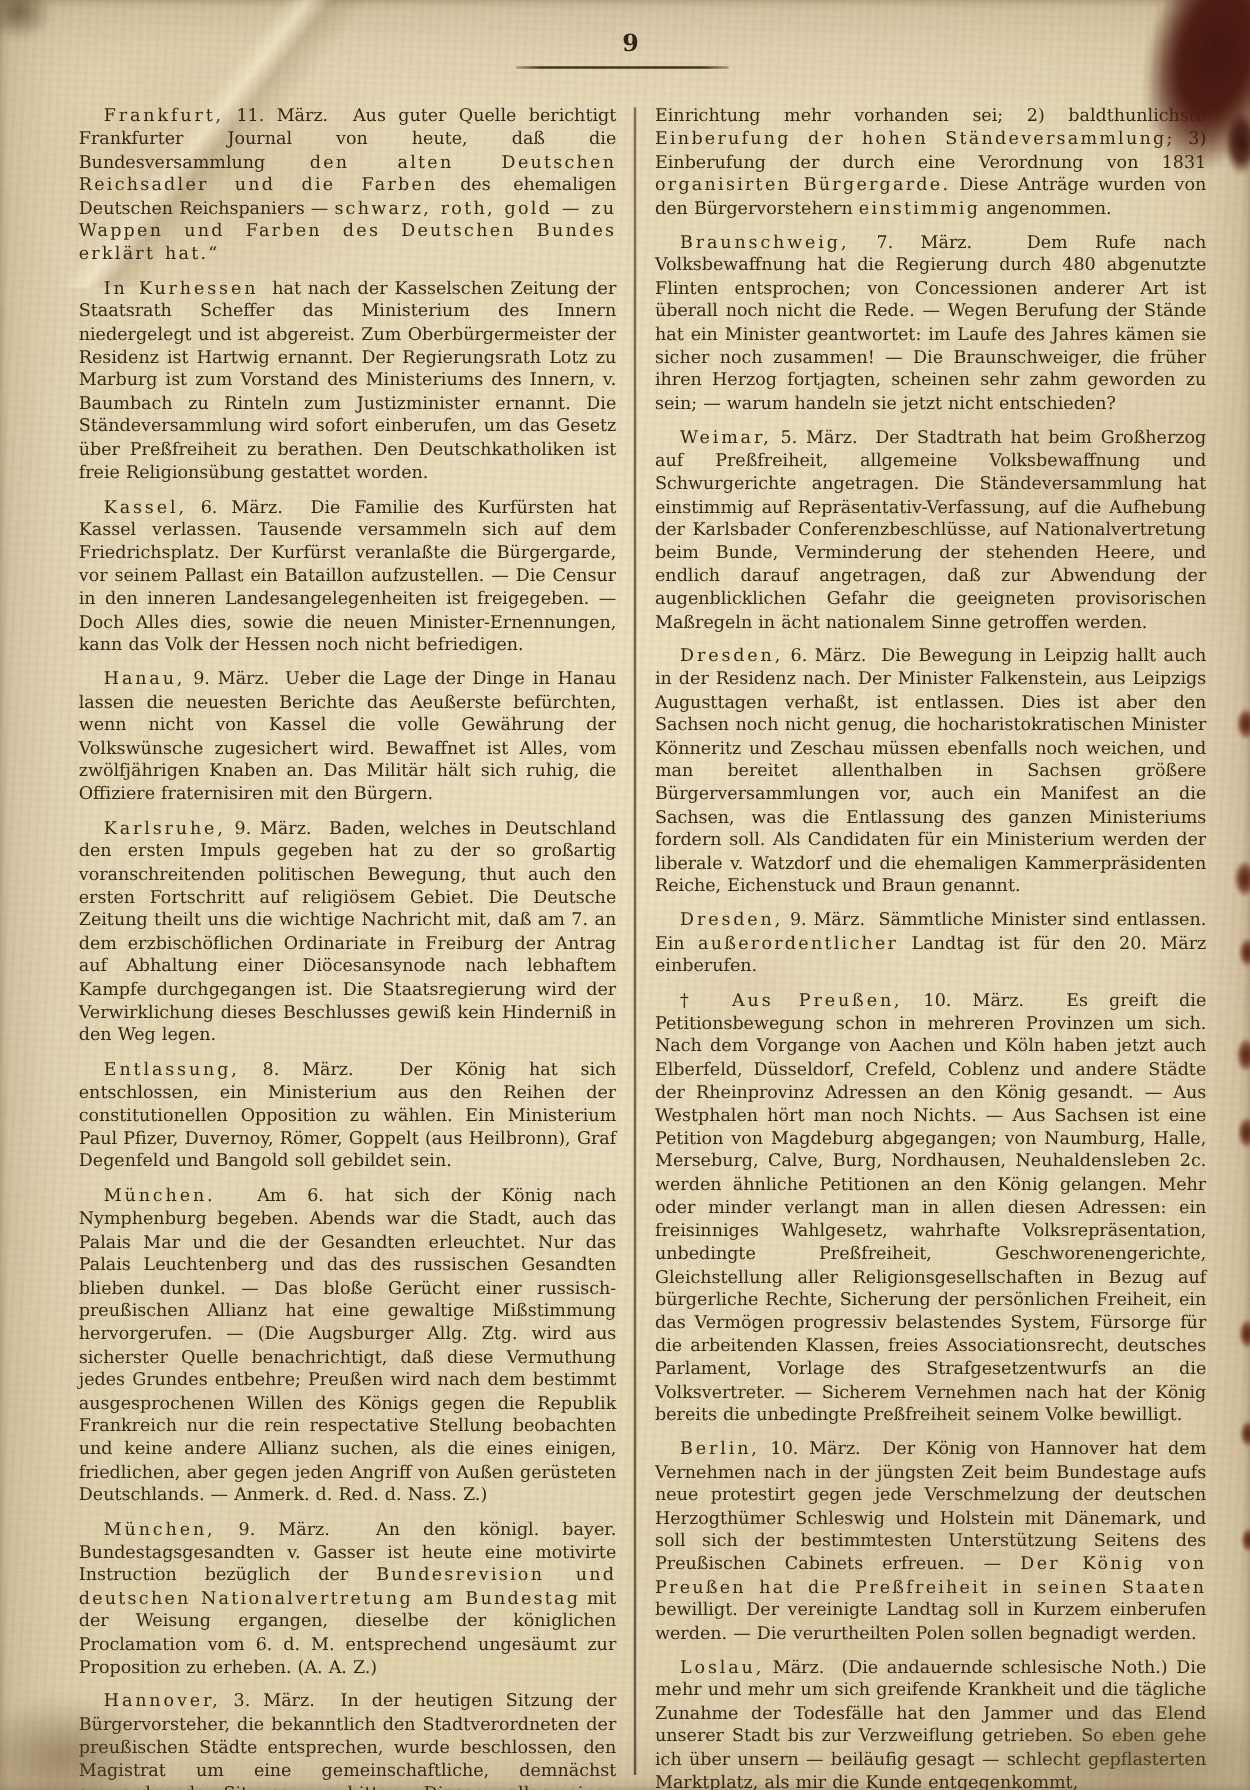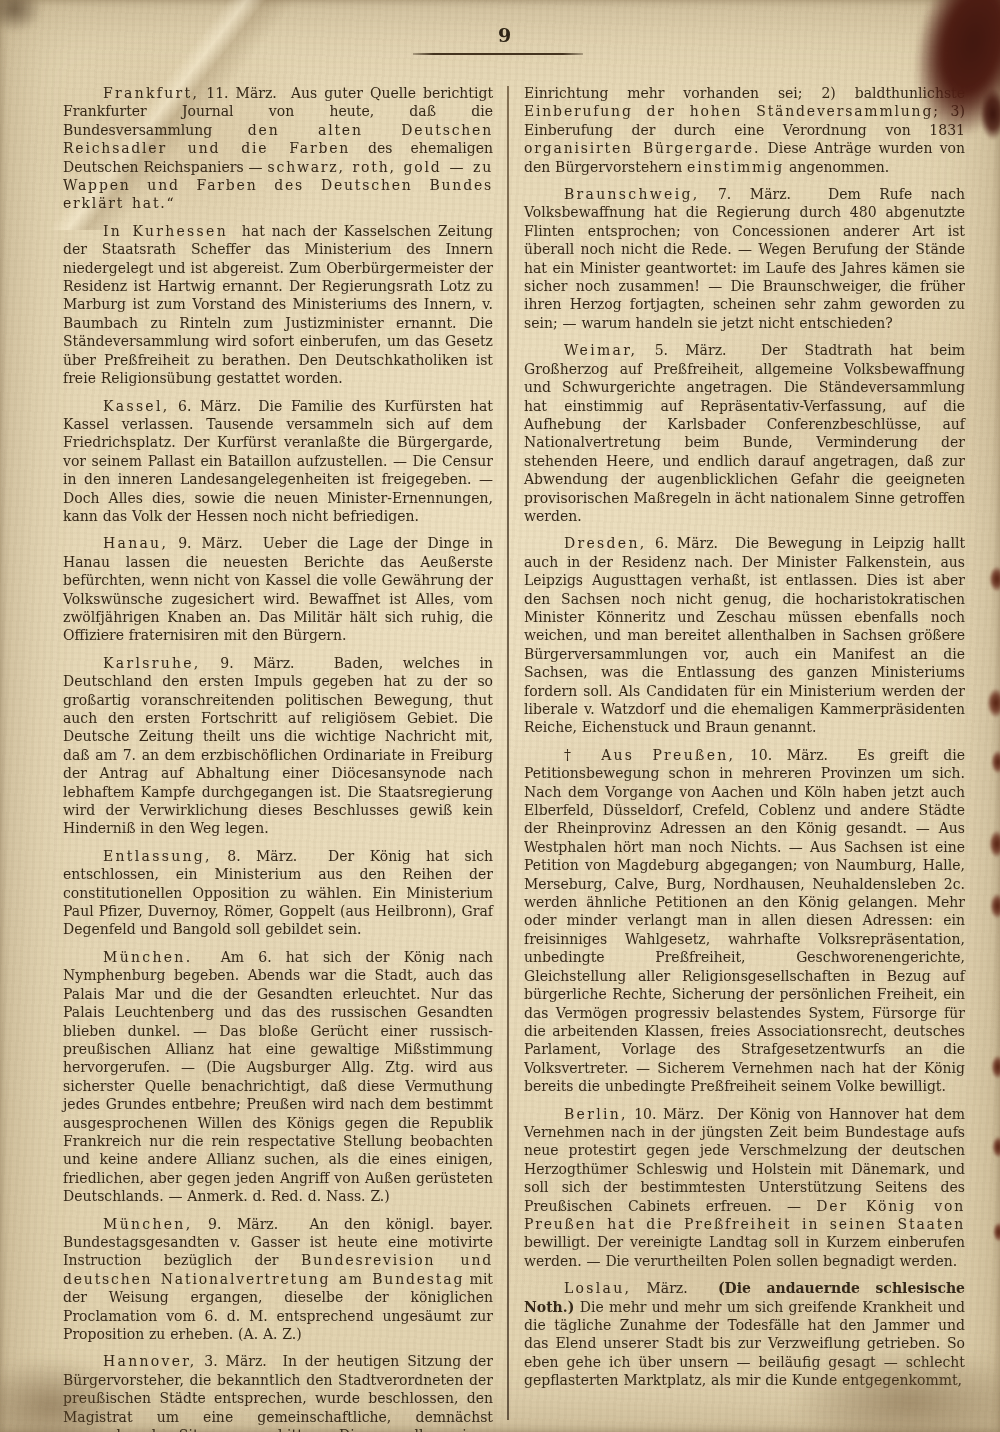--- a/index.html
+++ b/index.html
@@ -48,23 +48,23 @@
   }
   .col{
     position:absolute;top:84px;
     font-size:14px;line-height:18.4px;color:#342718;
     text-align:justify;hyphens:auto;word-spacing:.4px;
   }
   .col.left{left:63px;width:430px;}
   .col.right{left:524px;width:441px;}
   .article{margin:0 0 9px;text-indent:20px;}
   .article.cont{text-indent:0;}
-  .dateline{letter-spacing:2.3px;word-spacing:1.5px;margin-left:20px;}
+  .dateline{letter-spacing:2.3px;word-spacing:1.5px;}
   .seg-s{letter-spacing:1.8px;word-spacing:1.5px;}
-  .seg-b{font-weight:bold;}
+  .seg-b{font-weight:normal;}
   .stain{position:absolute;pointer-events:none;}
   .tr1{right:-28px;top:-55px;width:110px;height:195px;border-radius:50%;
     background:radial-gradient(closest-side,#41170f 0%,#4e1d13 52%,rgba(78,29,19,.75) 68%,transparent 100%);
     filter:blur(3px);transform:rotate(14deg);}
   .tr2{right:-6px;top:88px;width:26px;height:52px;border-radius:50%;
     background:radial-gradient(closest-side,#38120b,rgba(70,25,16,.85) 58%,transparent 100%);filter:blur(1.5px);}
   .edge{right:-5px;border-radius:50%;
     background:radial-gradient(closest-side,#54200f 0%,rgba(104,44,28,.8) 55%,transparent 100%);
     filter:blur(1.2px);}
   .e3{top:566px;width:16px;height:26px;}
@@ -103,20 +103,21 @@
       <p class="article"><span class="dateline">München.</span>&nbsp; <span class="seg-n">Am 6. hat sich der König nach Nymphenburg begeben. Abends war die Stadt, auch das Palais Mar und die der Gesandten erleuchtet. Nur das Palais Leuchtenberg und das des russischen Gesandten blieben dunkel. — Das bloße Gerücht einer russisch-preußischen Allianz hat eine gewaltige Mißstimmung hervorgerufen. — (Die Augsburger Allg. Ztg. wird aus sicherster Quelle benachrichtigt, daß diese Vermuthung jedes Grundes entbehre; Preußen wird nach dem bestimmt ausgesprochenen Willen des Königs gegen die Republik Frankreich nur die rein respectative Stellung beobachten und keine andere Allianz suchen, als die eines einigen, friedlichen, aber gegen jeden Angriff von Außen gerüsteten Deutschlands. — Anmerk. d. Red. d. Nass. Z.)</span></p>
       <p class="article"><span class="dateline">München,</span><span>&nbsp;9. März.</span>&nbsp; <span class="seg-n">An den königl. bayer. Bundestagsgesandten v. Gasser ist heute eine motivirte Instruction bezüglich der </span><span class="seg-s">Bundesrevision und deutschen Nationalvertretung am Bundestag</span><span class="seg-n"> mit der Weisung ergangen, dieselbe der königlichen Proclamation vom 6. d. M. entsprechend ungesäumt zur Proposition zu erheben. (A. A. Z.)</span></p>
       <p class="article"><span class="dateline">Hannover,</span><span>&nbsp;3. März.</span>&nbsp; <span class="seg-n">In der heutigen Sitzung der Bürgervorsteher, die bekanntlich den Stadtverordneten der preußischen Städte entsprechen, wurde beschlossen, den Magistrat um eine gemeinschaftliche, demnächst anzuordnende Sitzung zu bitten. Diesem allgemeinen Antrage fügte der Bürgervorsteher </span></p>
     </div>
   <div class="divider"></div>
   <div class="col right">
       <p class="article cont"><span class="seg-n">Einrichtung mehr vorhanden sei; 2) baldthunlichste </span><span class="seg-s">Einberufung der hohen Ständeversammlung;</span><span class="seg-n"> 3) Einberufung der durch eine Verordnung von 1831 </span><span class="seg-s">organisirten Bürgergarde.</span><span class="seg-n"> Diese Anträge wurden von den Bürgervorstehern </span><span class="seg-s">einstimmig</span><span class="seg-n"> angenommen.</span></p>
       <p class="article"><span class="dateline">Braunschweig,</span><span>&nbsp;7. März.</span>&nbsp; <span class="seg-n">Dem Rufe nach Volksbewaffnung hat die Regierung durch 480 abgenutzte Flinten entsprochen; von Concessionen anderer Art ist überall noch nicht die Rede. — Wegen Berufung der Stände hat ein Minister geantwortet: im Laufe des Jahres kämen sie sicher noch zusammen! — Die Braunschweiger, die früher ihren Herzog fortjagten, scheinen sehr zahm geworden zu sein; — warum handeln sie jetzt nicht entschieden?</span></p>
       <p class="article"><span class="dateline">Weimar,</span><span>&nbsp;5. März.</span>&nbsp; <span class="seg-n">Der Stadtrath hat beim Großherzog auf Preßfreiheit, allgemeine Volksbewaffnung und Schwurgerichte angetragen. Die Ständeversammlung hat einstimmig auf Repräsentativ-Verfassung, auf die Aufhebung der Karlsbader Conferenzbeschlüsse, auf Nationalvertretung beim Bunde, Verminderung der stehenden Heere, und endlich darauf angetragen, daß zur Abwendung der augenblicklichen Gefahr die geeigneten provisorischen Maßregeln in ächt nationalem Sinne getroffen werden.</span></p>
       <p class="article"><span class="dateline">Dresden,</span><span>&nbsp;6. März.</span>&nbsp; <span class="seg-n">Die Bewegung in Leipzig hallt auch in der Residenz nach. Der Minister Falkenstein, aus Leipzigs Augusttagen verhaßt, ist entlassen. Dies ist aber den Sachsen noch nicht genug, die hocharistokratischen Minister Könneritz und Zeschau müssen ebenfalls noch weichen, und man bereitet allenthalben in Sachsen größere Bürgerversammlungen vor, auch ein Manifest an die Sachsen, was die Entlassung des ganzen Ministeriums fordern soll. Als Candidaten für ein Ministerium werden der liberale v. Watzdorf und die ehemaligen Kammerpräsidenten Reiche, Eichenstuck und Braun genannt.</span></p>
+      <p class="article"><span class="dateline">Dresden,</span><span>&nbsp;9. März.</span>&nbsp; <span class="seg-n">Sämmtliche Minister sind entlassen. Ein </span><span class="seg-s">außerordentlicher</span><span class="seg-n"> Landtag ist für den 20. März einberufen.</span></p>
       <p class="article"><span class="dateline">† Aus Preußen,</span><span>&nbsp;10. März.</span>&nbsp; <span class="seg-n">Es greift die Petitionsbewegung schon in mehreren Provinzen um sich. Nach dem Vorgange von Aachen und Köln haben jetzt auch Elberfeld, Düsseldorf, Crefeld, Coblenz und andere Städte der Rheinprovinz Adressen an den König gesandt. — Aus Westphalen hört man noch Nichts. — Aus Sachsen ist eine Petition von Magdeburg abgegangen; von Naumburg, Halle, Merseburg, Calve, Burg, Nordhausen, Neuhaldensleben 2c. werden ähnliche Petitionen an den König gelangen. Mehr oder minder verlangt man in allen diesen Adressen: ein freisinniges Wahlgesetz, wahrhafte Volksrepräsentation, unbedingte Preßfreiheit, Geschworenengerichte, Gleichstellung aller Religionsgesellschaften in Bezug auf bürgerliche Rechte, Sicherung der persönlichen Freiheit, ein das Vermögen progressiv belastendes System, Fürsorge für die arbeitenden Klassen, freies Associationsrecht, deutsches Parlament, Vorlage des Strafgesetzentwurfs an die Volksvertreter. — Sicherem Vernehmen nach hat der König bereits die unbedingte Preßfreiheit seinem Volke bewilligt.</span></p>
       <p class="article"><span class="dateline">Berlin,</span><span>&nbsp;10. März.</span>&nbsp; <span class="seg-n">Der König von Hannover hat dem Vernehmen nach in der jüngsten Zeit beim Bundestage aufs neue protestirt gegen jede Verschmelzung der deutschen Herzogthümer Schleswig und Holstein mit Dänemark, und soll sich der bestimmtesten Unterstützung Seitens des Preußischen Cabinets erfreuen. — </span><span class="seg-s">Der König von Preußen hat die Preßfreiheit in seinen Staaten</span><span class="seg-n"> bewilligt. Der vereinigte Landtag soll in Kurzem einberufen werden. — Die verurtheilten Polen sollen begnadigt werden.</span></p>
       <p class="article"><span class="dateline">Loslau,</span><span>&nbsp;März.</span>&nbsp; <span class="seg-b">(Die andauernde schlesische Noth.)</span><span class="seg-n"> Die mehr und mehr um sich greifende Krankheit und die tägliche Zunahme der Todesfälle hat den Jammer und das Elend unserer Stadt bis zur Verzweiflung getrieben. So eben gehe ich über unsern — beiläufig gesagt — schlecht gepflasterten Marktplatz, als mir die Kunde entgegenkommt,</span></p>
     </div>
 
   <div class="stain tr1"></div>
   <div class="stain tr2"></div>
   <div class="stain edge e3"></div>
   <div class="stain edge e4"></div>
   <div class="stain edge e5"></div>

